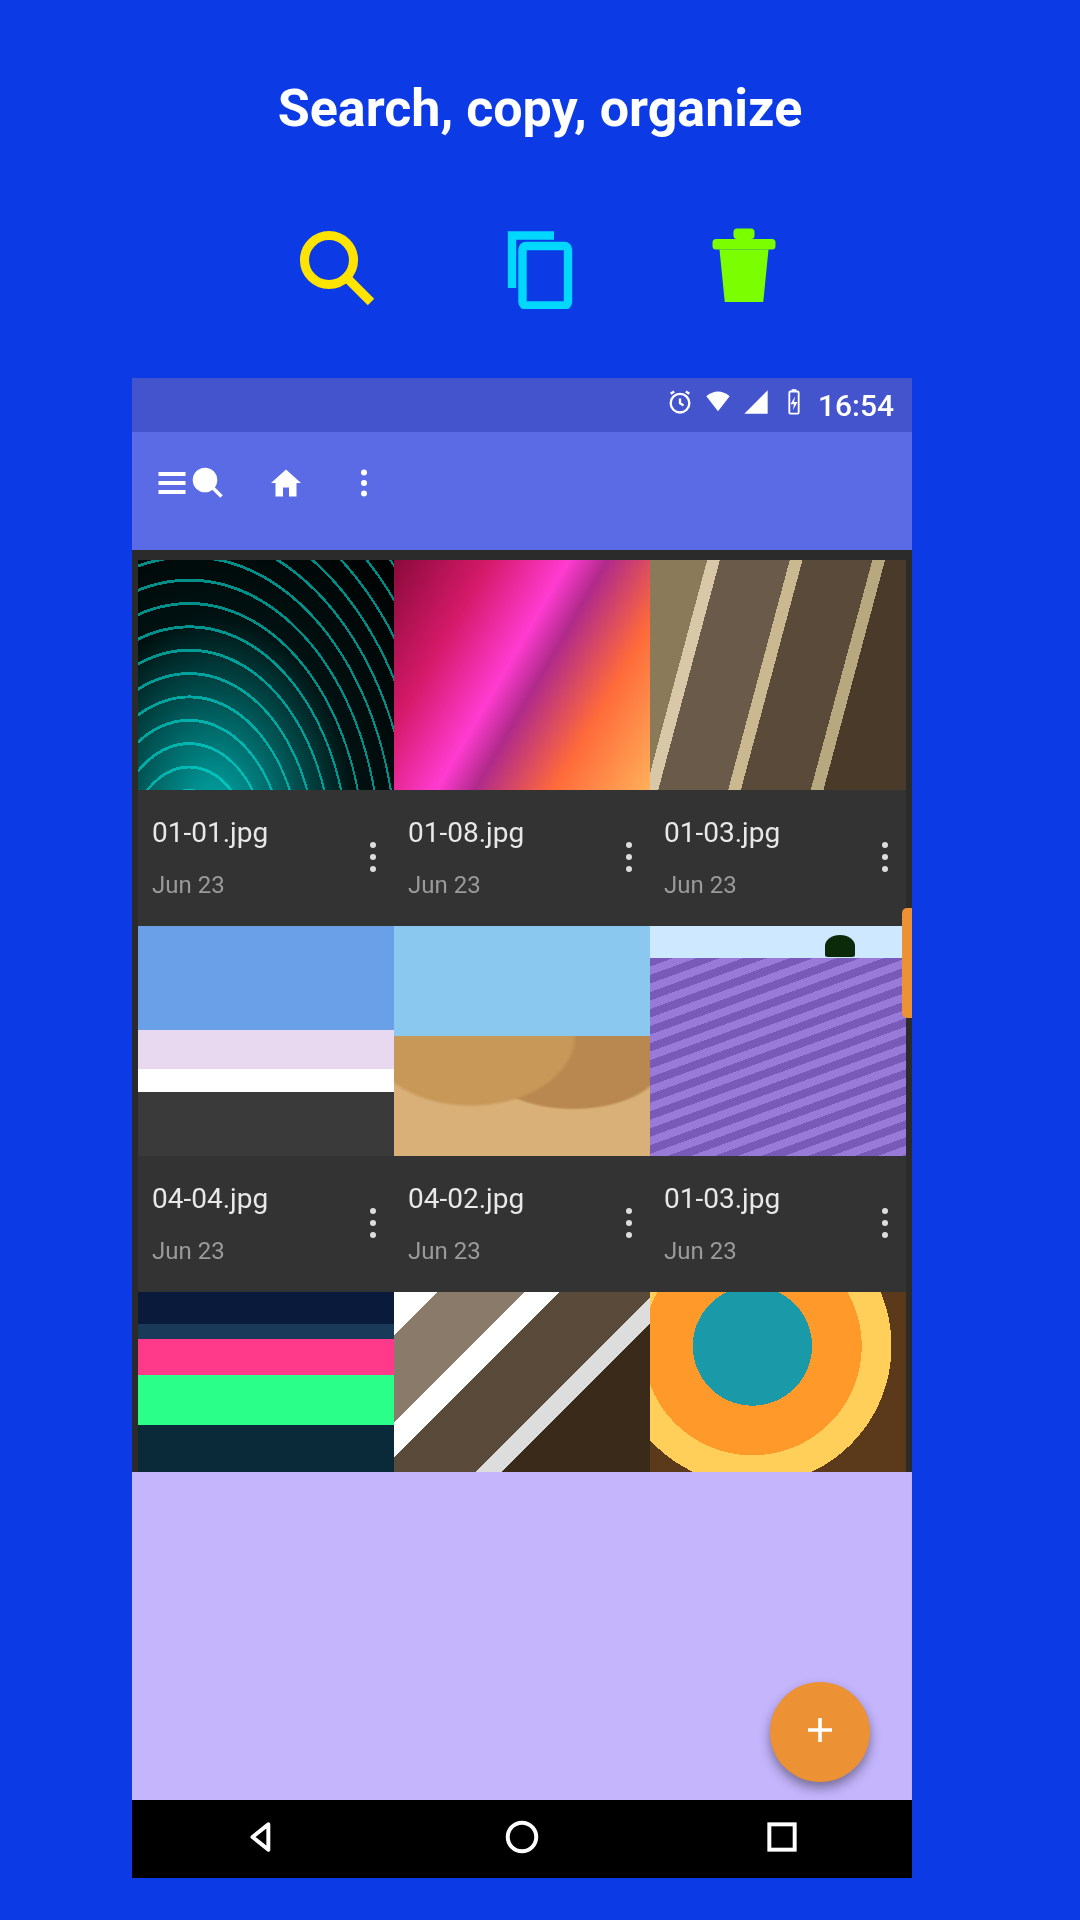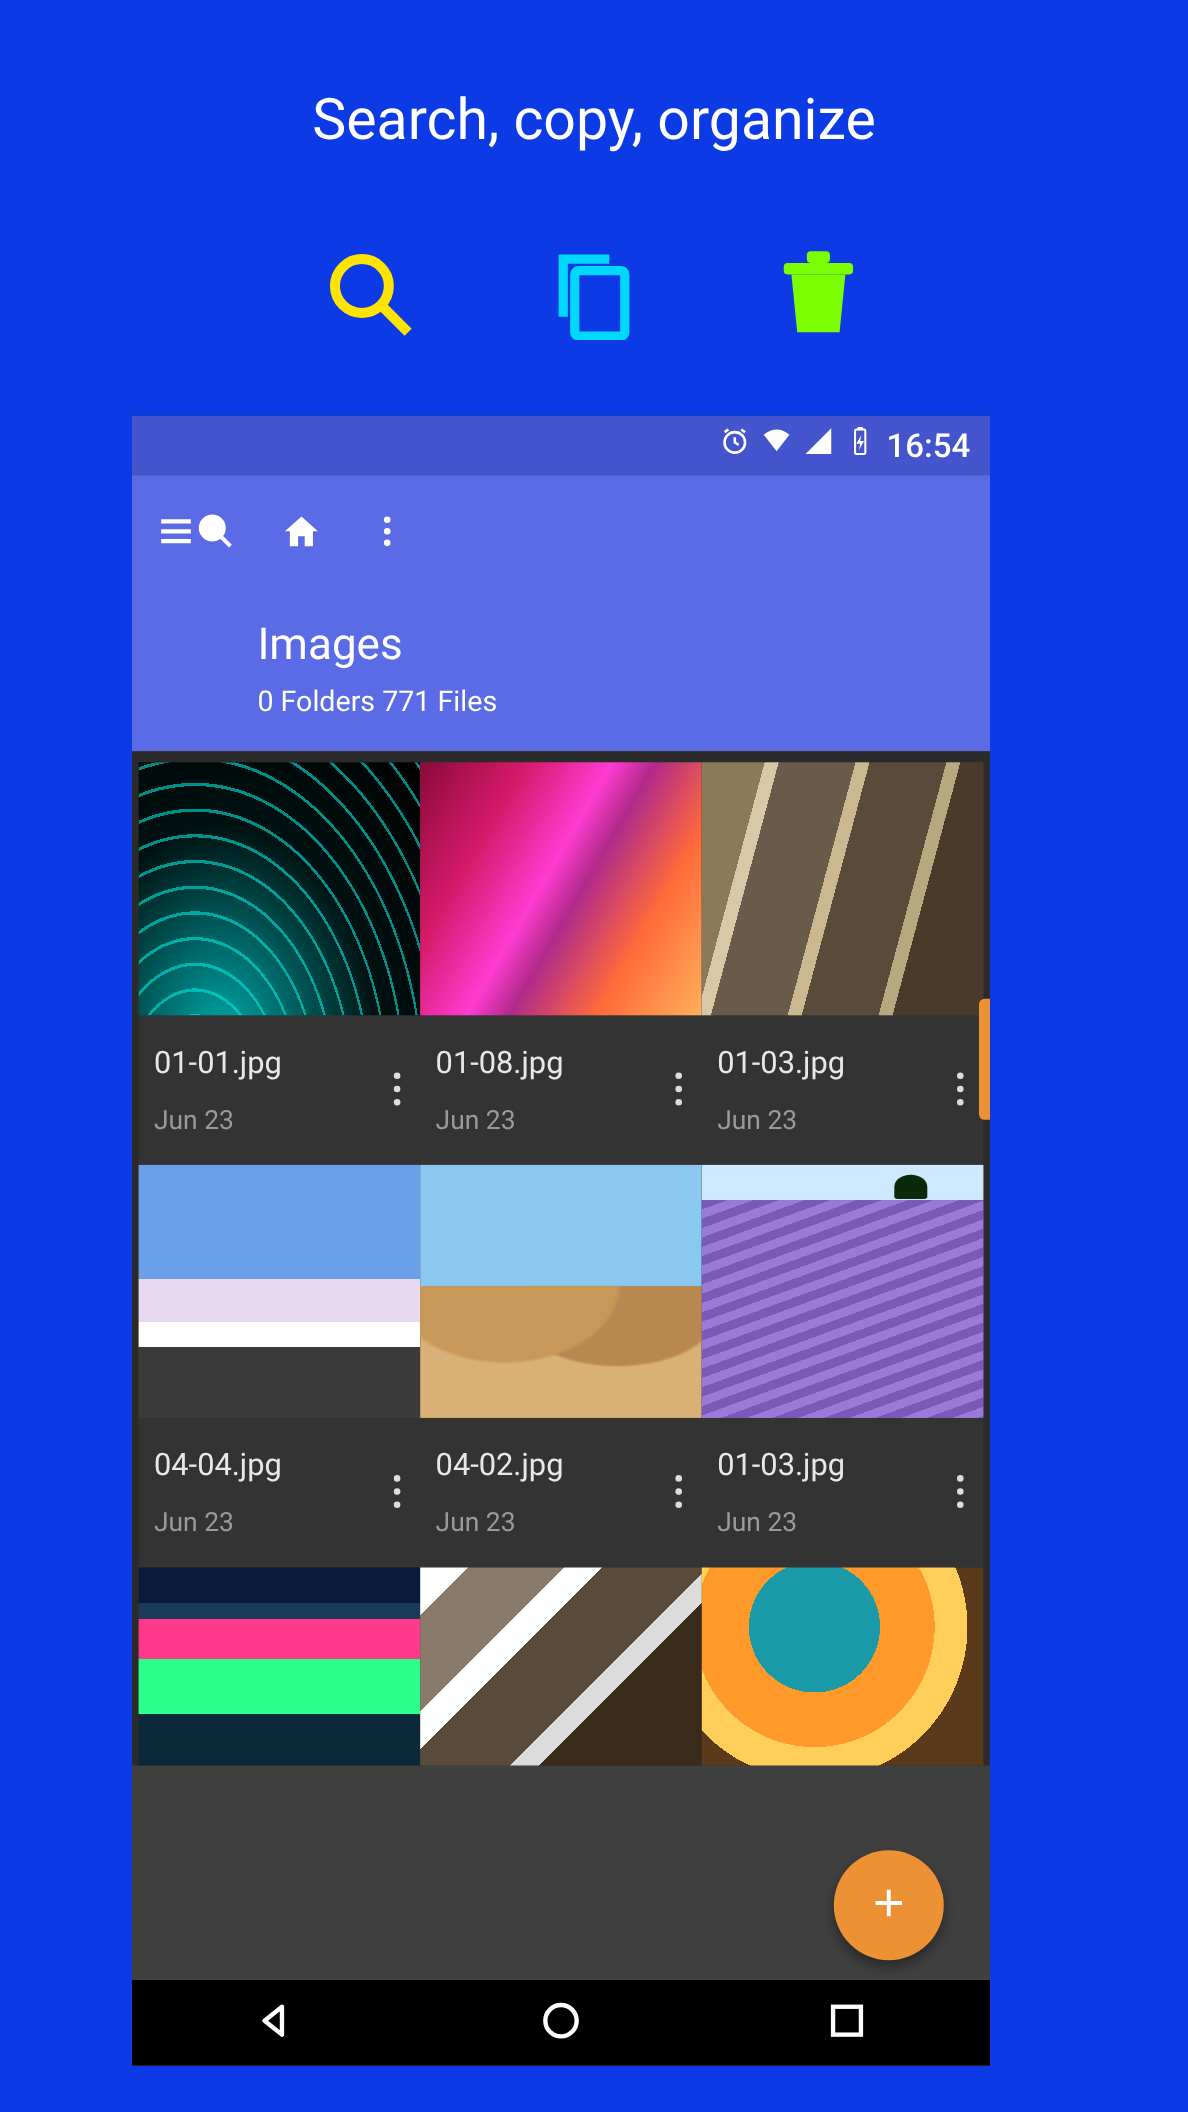--- a/index.html
+++ b/index.html
@@ -7,39 +7,39 @@
     width: 1080px;
     height: 1920px;
     background: #0c3be6;
     font-family: Roboto, -apple-system, Helvetica, Arial, sans-serif;
     overflow: hidden;
     position: relative;
   }
   .hero-title {
     color: #fff;
     font-size: 52px;
-    font-weight: 400;
+    font-weight: 700;
     text-align: center;
     padding-top: 78px;
   }
   .hero-icons {
     display: flex;
     justify-content: center;
     gap: 120px;
     margin-top: 86px;
   }
   .hero-icons svg { width: 84px; height: 84px; }
 
   .phone {
     position: absolute;
-    left: 120px;
+    left: 132px;
     top: 378px;
     width: 780px;
     height: 1500px;
-    background: #404040;
+    background: #c4b5fd;
     overflow: hidden;
   }
 
   .statusbar {
     height: 54px;
     background: #4454cc;
     color: #fff;
     display: flex;
     justify-content: flex-end;
     align-items: center;
@@ -211,24 +211,20 @@
         <span><svg viewBox="0 0 24 24">
               <path d="M12 3 L22 12 H19 V21 H14 V15 H10 V21 H5 V12 H2 Z"></path>
             </svg></span>
         <span><svg viewBox="0 0 24 24">
               <circle cx="12" cy="5" r="2"></circle>
               <circle cx="12" cy="12" r="2"></circle>
               <circle cx="12" cy="19" r="2"></circle>
             </svg></span>
       </div>
     </div>
-    <div class="path">
-      <div class="path-title">Images</div>
-      <div class="path-sub">0 Folders 771 Files</div>
-    </div>
   </div>
 
   <div class="grid">
     <div class="tile">
       <div class="thumb t1"></div>
       <div class="tile-info">
         <div class="tile-text">
           <div class="fname">01-01.jpg</div>
           <div class="fdate">Jun 23</div>
         </div>

